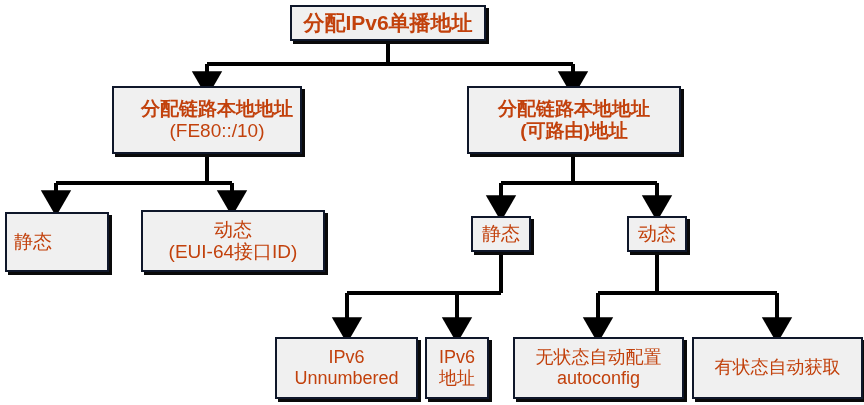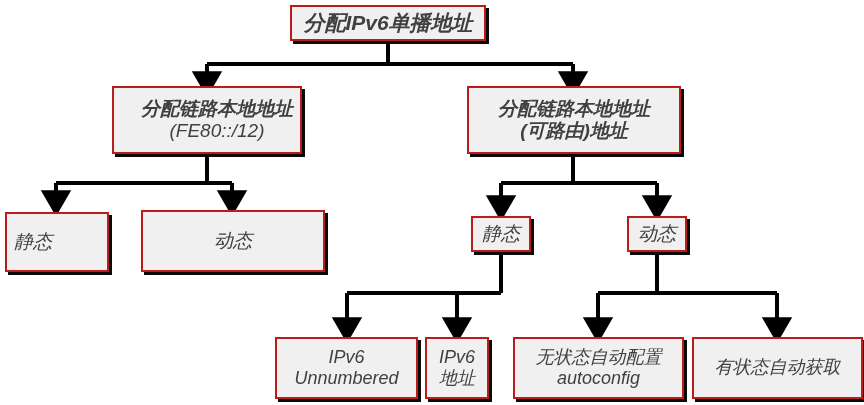--- a/index.html
+++ b/index.html
@@ -21,30 +21,29 @@
     left: 0; top: 0;
     width: 864px;
     height: 405px;
     pointer-events: none;
   }
   
   .node {
     position: absolute;
     box-sizing: border-box;
     background: #f0f0f0;
-    border: 2px solid #b91c1c;
+    border: 2px solid #0f172a;
     box-shadow: 3px 3px 0 0 #0a0a0a;
     display: flex;
     flex-direction: column;
     align-items: center;
     justify-content: center;
-    color: #404040;
+    color: #c2410c;
     line-height: 1.18;
     z-index: 2;
-    font-style: italic;
   }
   .node .ln {
     display: block;
     white-space: nowrap;
   }
   .node.left-text {
     align-items: flex-start;
     padding-left: 7px;
   }
   .bold {
@@ -95,34 +94,35 @@
       <path d="M777,293 L777,330" marker-end="url(#arw)"></path>
     </g>
   </svg>
 
   <div class="node t-root" style="left:290px; top:5px; width:196px; height:36px;">
     <span class="ln">分配IPv6单播地址</span>
   </div>
 
   <div class="node t-lvl2" style="left:112px; top:86px; width:190px; height:68px;padding-left:20px;">
     <span class="ln bold">分配链路本地地址</span>
-    <span class="ln">(FE80::/12)</span>
+    <span class="ln">(FE80::/10)</span>
   </div>
 
   <div class="node t-lvl2" style="left:467px; top:86px; width:214px; height:68px;">
     <span class="ln bold">分配链路本地地址</span>
     <span class="ln bold">(可路由)地址</span>
   </div>
 
   <div class="node t-lvl3 left-text" style="left:5px; top:212px; width:104px; height:60px;">
     <span class="ln">静态</span>
   </div>
 
   <div class="node t-lvl3" style="left:141px; top:210px; width:184px; height:62px;">
     <span class="ln">动态</span>
+    <span class="ln">(EUI-64接口ID)</span>
   </div>
 
   <div class="node t-small" style="left:471px; top:216px; width:60px; height:36px;">
     <span class="ln">静态</span>
   </div>
 
   <div class="node t-small" style="left:627px; top:216px; width:60px; height:36px;">
     <span class="ln">动态</span>
   </div>
 

